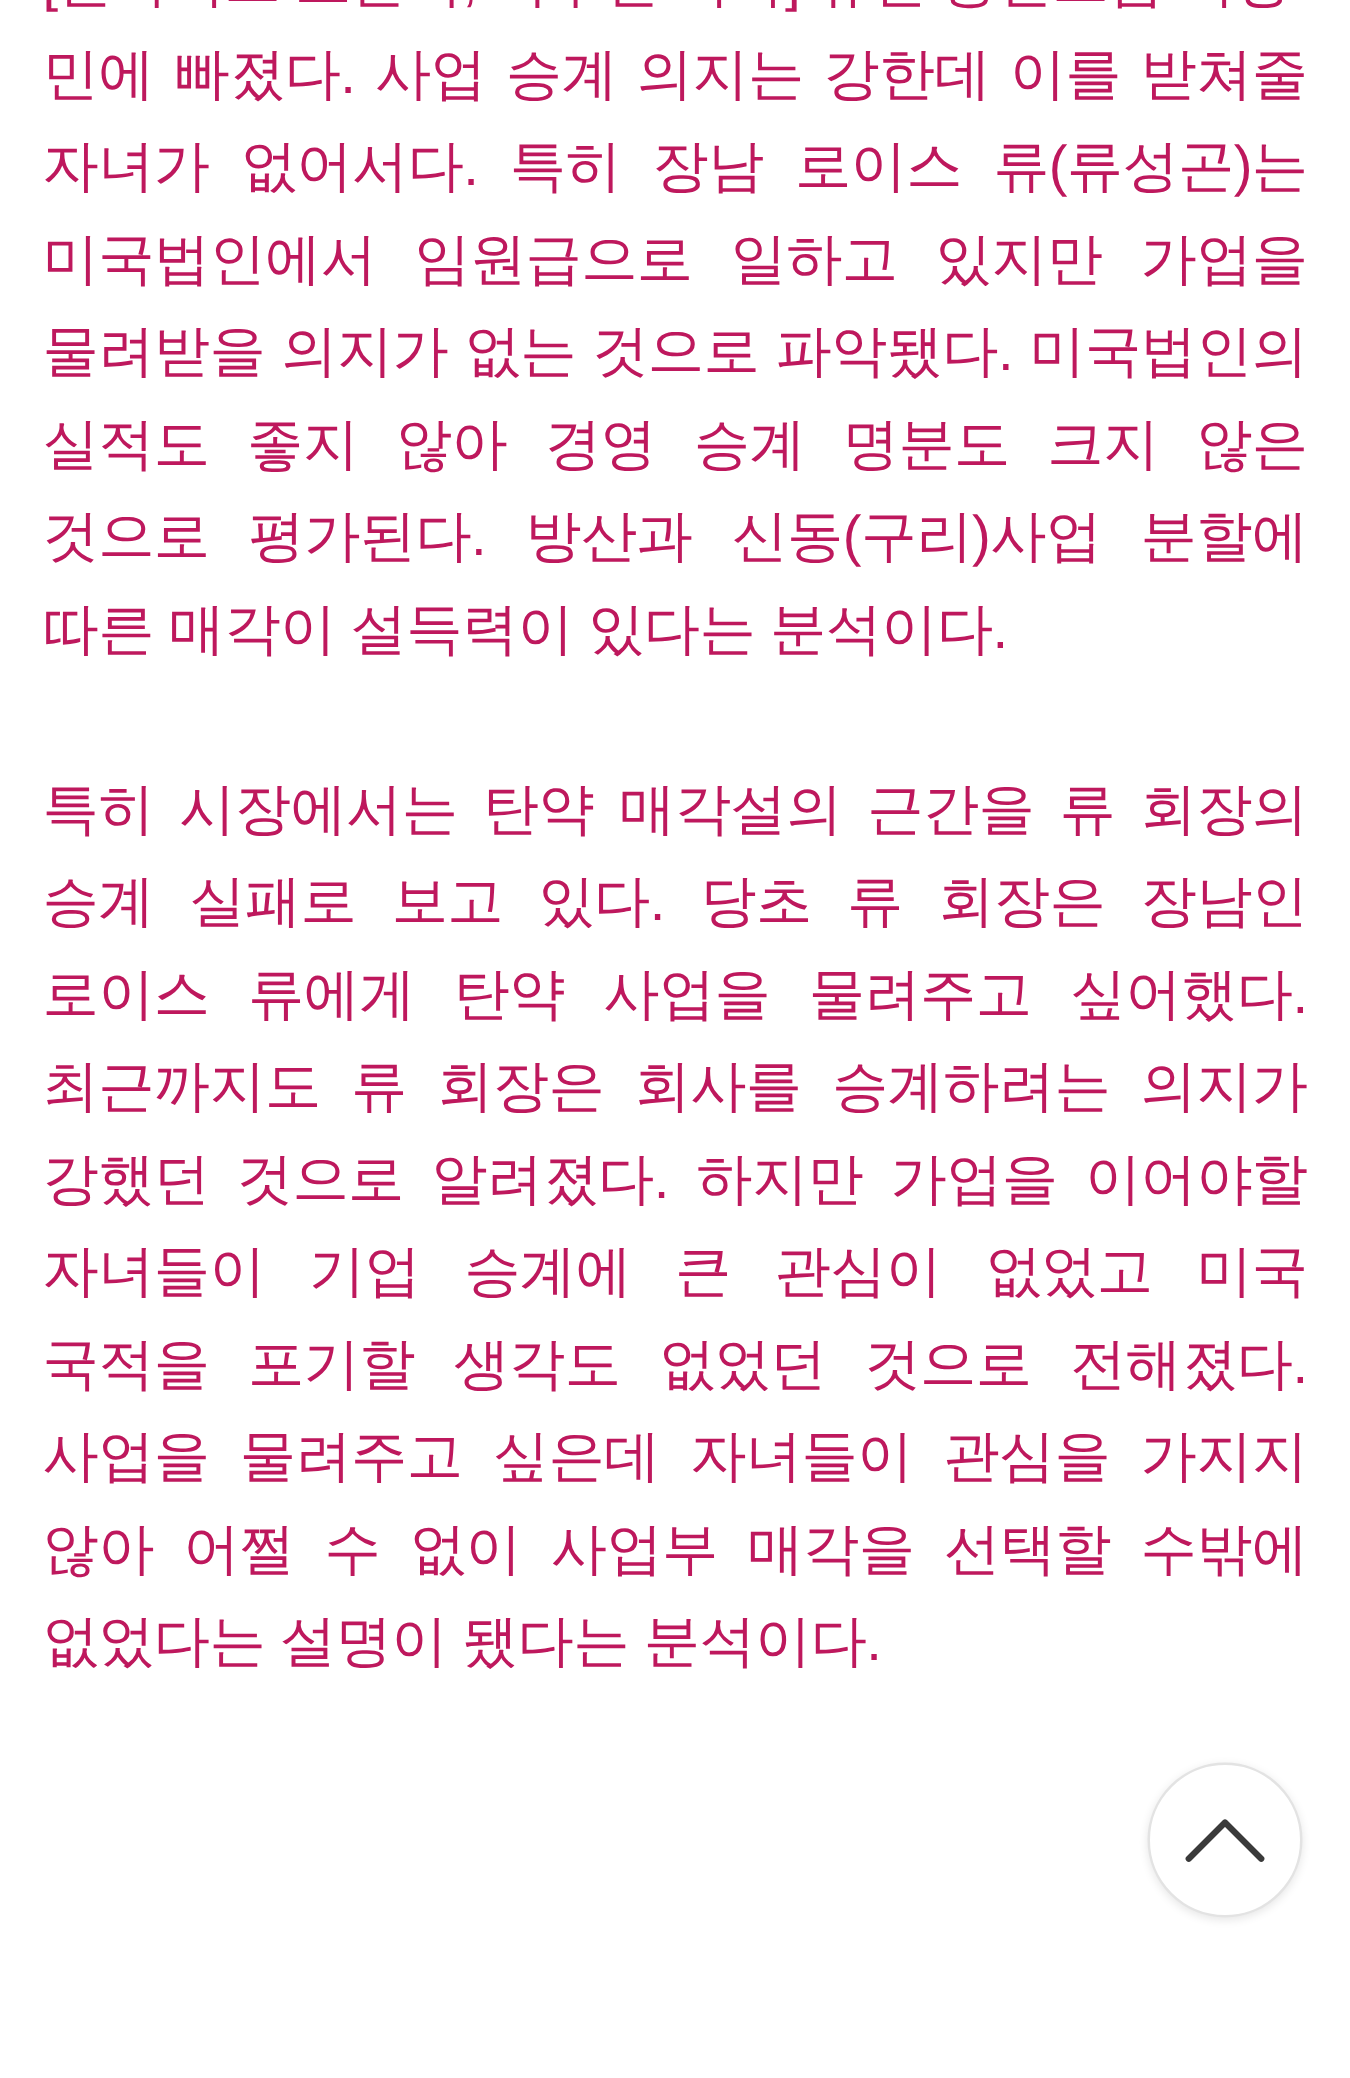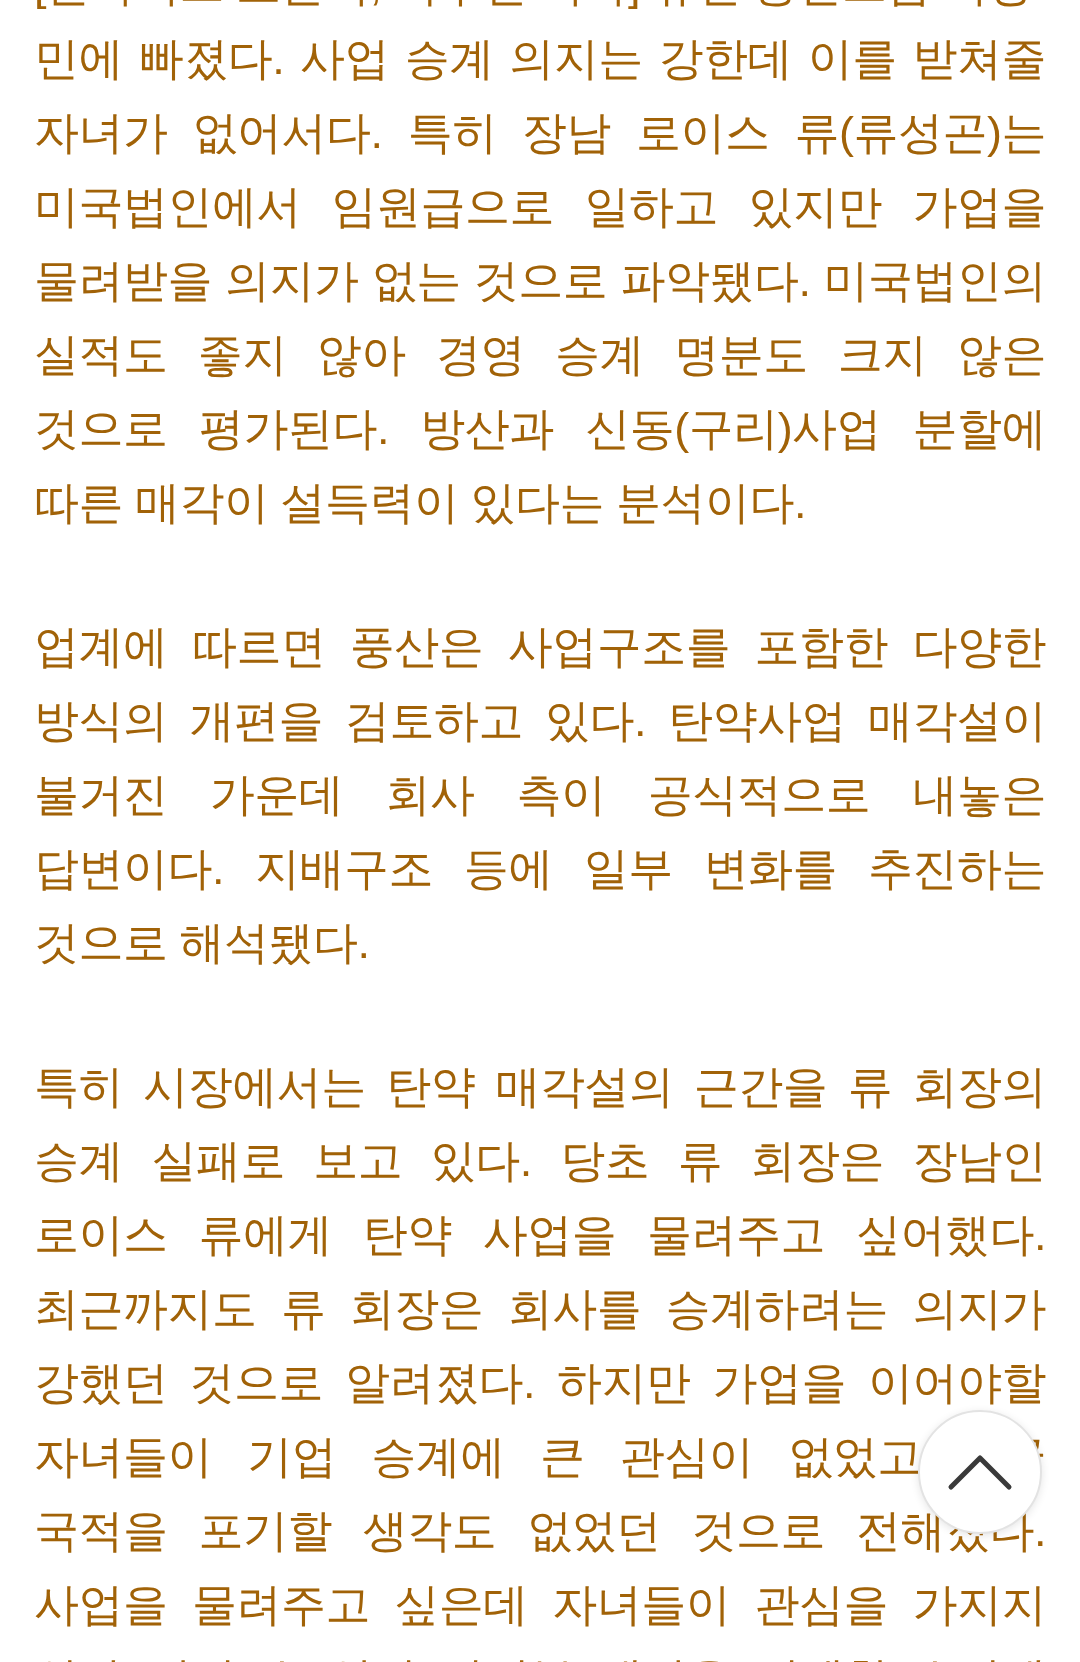--- a/index.html
+++ b/index.html
@@ -22,21 +22,21 @@
     width: 1080px;
     padding: 0 34px;
     box-sizing: border-box;
   }
   .para {
     font-size: 45px;
     line-height: 74px;
     text-align: justify;
     text-justify: inter-character;
     letter-spacing: -0.5px;
-    color: #a16207;
+    color: #be185d;
     margin: 0;
     word-break: keep-all;
   }
   .para + .para {
     margin-top: 70px;
   }
   
   .para-clip-wrap {
     height: 22px;
     overflow: hidden;
@@ -76,21 +76,20 @@
 </head>
 <body>
 
 <div class="article">
 
   <div class="para-clip-wrap">
     <p class="para">[글사이드 조은미, 이우진 기자] 류진 풍산그룹 회장이 고</p>
   </div>
 
   <p class="para first">민에 빠졌다. 사업 승계 의지는 강한데 이를 받쳐줄 자녀가 없어서다. 특히 장남 로이스 류(류성곤)는 미국법인에서 임원급으로 일하고 있지만 가업을 물려받을 의지가 없는 것으로 파악됐다. 미국법인의 실적도 좋지 않아 경영 승계 명분도 크지 않은 것으로 평가된다. 방산과 신동(구리)사업 분할에 따른 매각이 설득력이 있다는 분석이다.</p>
-  <p class="para">업계에 따르면 풍산은 사업구조를 포함한 다양한 방식의 개편을 검토하고 있다. 탄약사업 매각설이 불거진 가운데 회사 측이 공식적으로 내놓은 답변이다. 지배구조 등에 일부 변화를 추진하는 것으로 해석됐다.</p>
   <p class="para">특히 시장에서는 탄약 매각설의 근간을 류 회장의 승계 실패로 보고 있다. 당초 류 회장은 장남인 로이스 류에게 탄약 사업을 물려주고 싶어했다. 최근까지도 류 회장은 회사를 승계하려는 의지가 강했던 것으로 알려졌다. 하지만 가업을 이어야할 자녀들이 기업 승계에 큰 관심이 없었고 미국 국적을 포기할 생각도 없었던 것으로 전해졌다. 사업을 물려주고 싶은데 자녀들이 관심을 가지지 않아 어쩔 수 없이 사업부 매각을 선택할 수밖에 없었다는 설명이 됐다는 분석이다.</p>
 
 </div>
 
 <div class="scroll-top-button">
   <span>
     <svg width="66" height="42" viewBox="0 0 66 42" fill="none" xmlns="http://www.w3.org/2000/svg">
       <path d="M4 36 L33 7 L62 36" stroke="#3a3a3a" stroke-width="5" stroke-linecap="round" stroke-linejoin="round"></path>
     </svg>
   </span>

